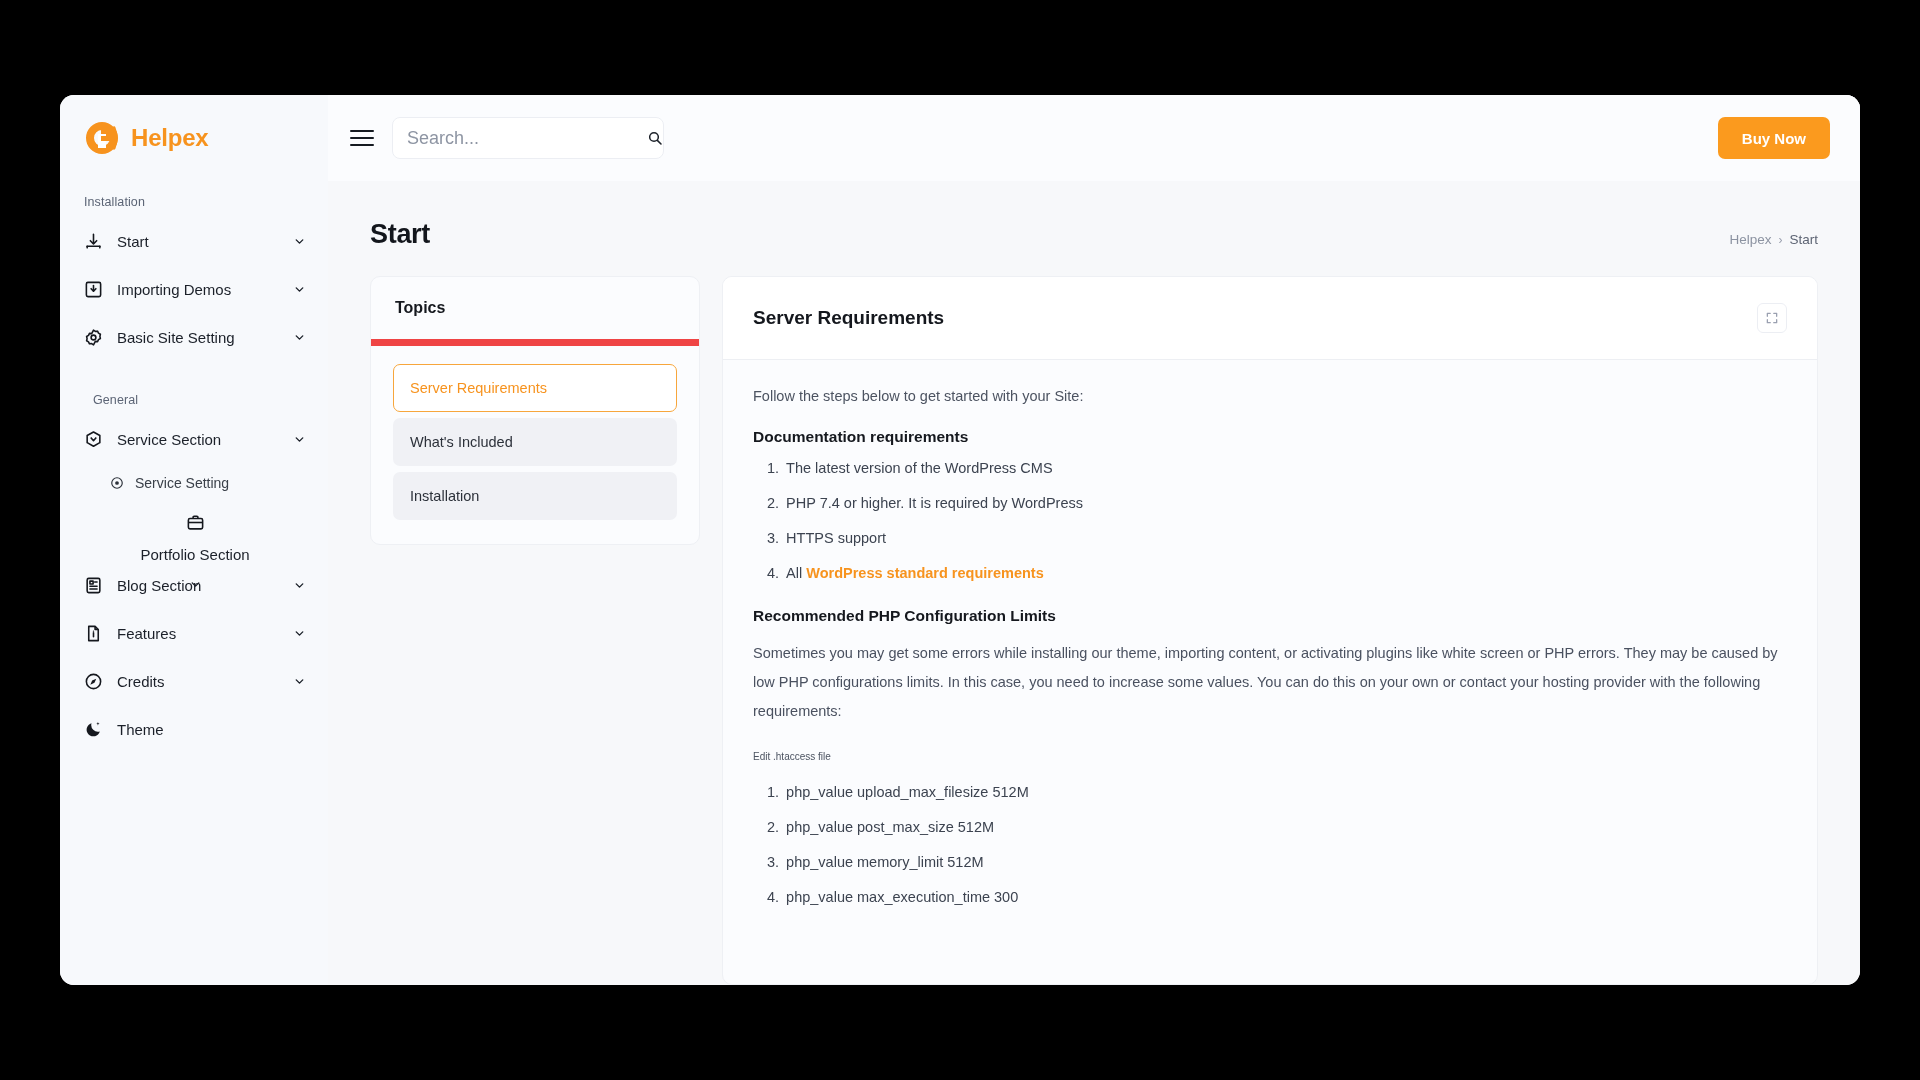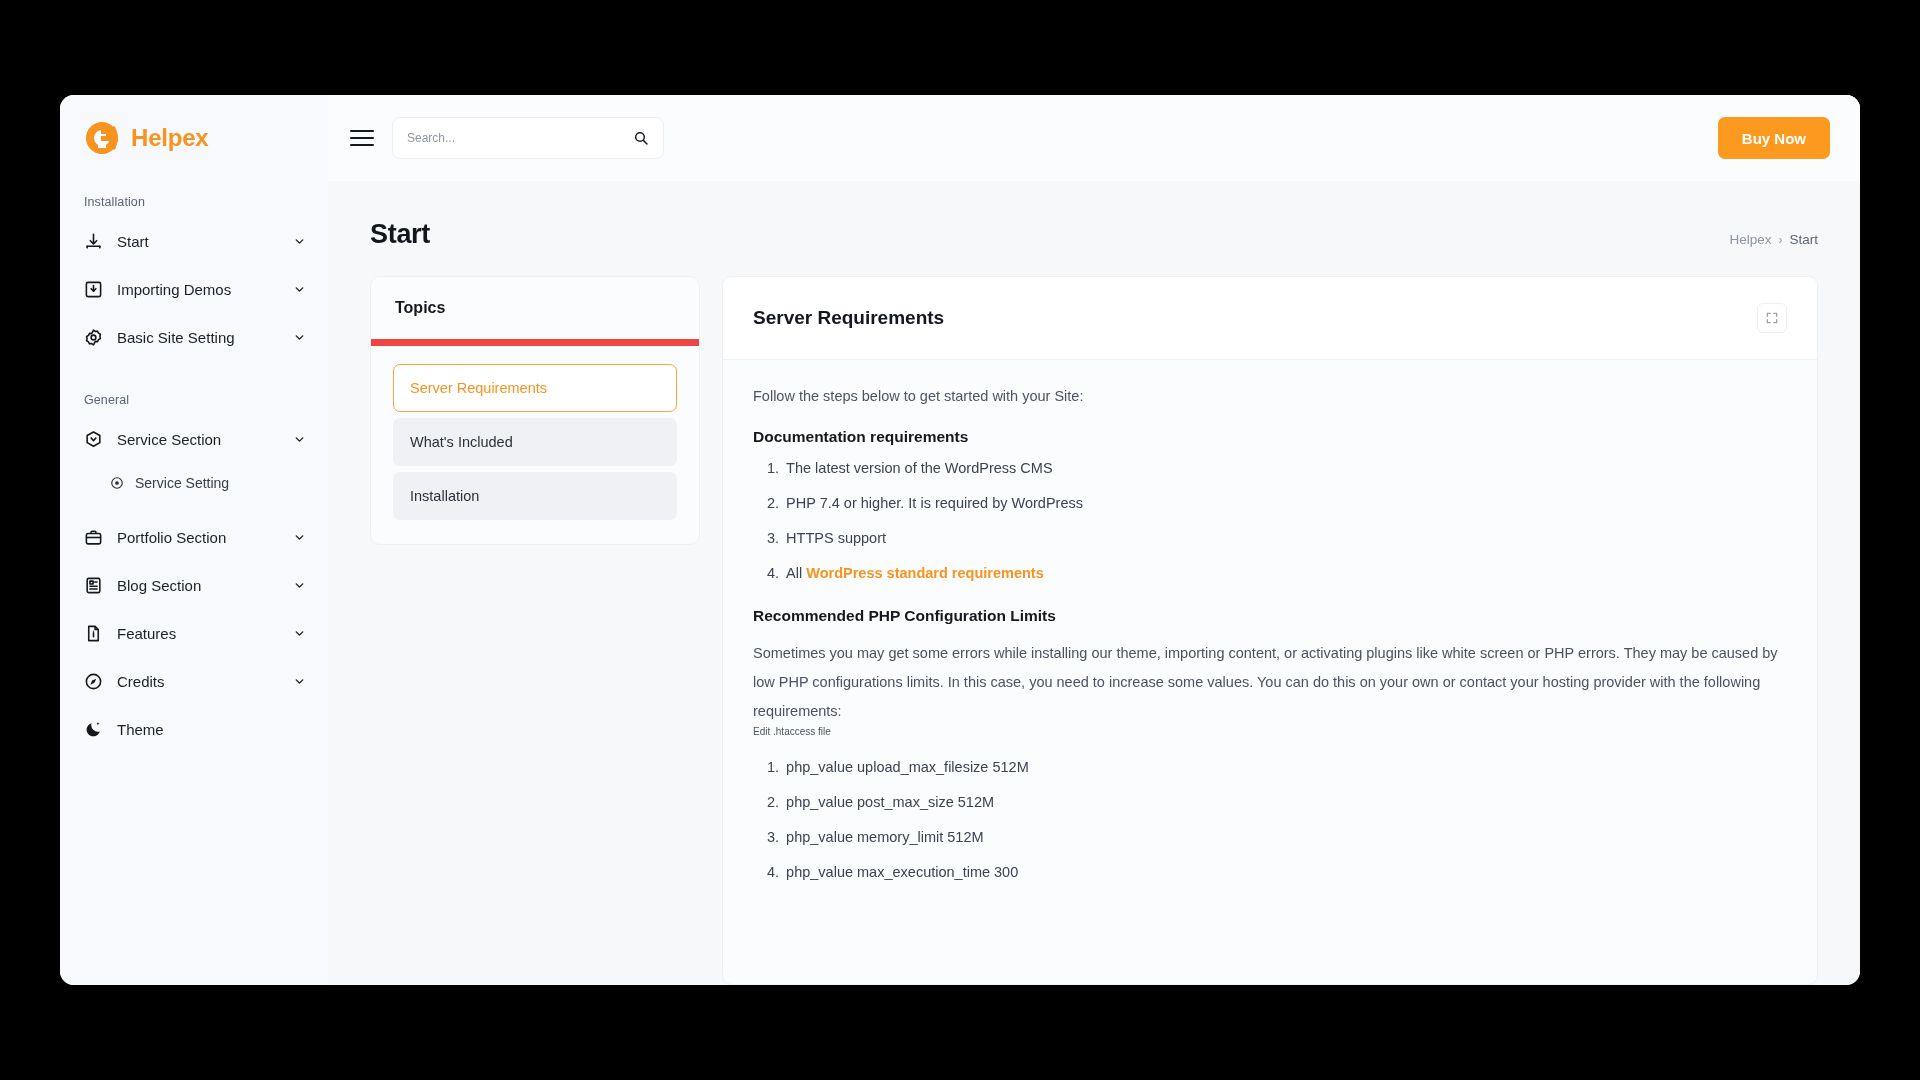--- a/index.html
+++ b/index.html
@@ -145,21 +145,21 @@
     background: #ffffff;
     border: 1px solid #eceef3;
     border-radius: 8px;
     display: flex;
     align-items: center;
     padding: 0 14px;
     gap: 8px;
   }
   #search-input {
     border: none; outline: none; background: transparent;
-    font-size: 12px;
+    font-size: 18px;
     color: #2b3039;
     flex: 1 1 auto;
     font-family: "Liberation Sans", sans-serif;
   }
   #search-input::placeholder { color: #8e95a3; }
   #search-icon { width: 16px; height: 16px; color: #1d222a; flex: 0 0 16px; }
   #topbar-spacer { flex: 1 1 auto; }
   #buy-now-btn {
     background: #fb9a1e;
     color: #ffffff;
@@ -309,21 +309,21 @@
     gap: 7px;
   }
   .num-list li .li-num { color: #3c4350; flex: 0 0 auto; }
   .num-list li:last-child { margin-bottom: 0; }
   .inline-link { color: #f7931e; text-decoration: none; cursor: pointer; font-weight: bold; }
 
   .para {
     font-size: 14.5px;
     color: #4a5160;
     line-height: 2.0;
-    margin-bottom: 0;
+    margin-bottom: 25px;
     max-width: 1160px;
   }
   .edit-line {
     font-size: 10px;
     color: #4c5361;
     margin-bottom: 22px;
   }
 </style>
 </head>
 <body>
@@ -390,21 +390,21 @@
         </svg>
       </span>
       <span class="nav-label">Basic Site Setting</span>
       <span class="nav-chev">
         <svg width="13" height="13" viewBox="0 0 24 24" fill="none" stroke="currentColor" stroke-width="2.6" stroke-linecap="round" stroke-linejoin="round">
             <path d="M6 9l6 6 6-6"></path>
           </svg>
       </span>
     </div>
 
-    <div class="nav-section-label" style="padding-top:32px;">General</div>
+    <div class="nav-section-label" style="padding-top:32px;margin-left:9px;">General</div>
 
 
     <div class="nav-item">
       <span class="nav-ico">
         <svg width="19" height="19" viewBox="0 0 24 24" fill="none" stroke="currentColor" stroke-width="2" stroke-linejoin="round">
           <path d="M12 2.5l8 4.5v9l-8 4.5-8-4.5v-9z"></path>
             <path d="M8.5 9.5l3.5 4 3.5-4"></path>
         </svg>
       </span>
       <span class="nav-label">Service Section</span>
@@ -418,21 +418,21 @@
     <div class="nav-subitem">
       <span class="sub-ico">
         <svg width="14" height="14" viewBox="0 0 24 24" fill="none" stroke="currentColor" stroke-width="2">
           <circle cx="12" cy="12" r="9"></circle>
             <circle cx="12" cy="12" r="3.2" fill="currentColor" stroke="none"></circle>
         </svg>
       </span>
       <span class="sub-label">Service Setting</span>
     </div>
 
-    <div class="nav-item" style="margin-top:10px;">
+    <div class="nav-item" style="margin-top:10px;flex-direction:column;">
       <span class="nav-ico">
         <svg width="19" height="19" viewBox="0 0 24 24" fill="none" stroke="currentColor" stroke-width="2" stroke-linejoin="round">
           <rect x="3" y="7" width="18" height="13" rx="2"></rect>
             <path d="M9 7V5.2A1.2 1.2 0 0 1 10.2 4h3.6A1.2 1.2 0 0 1 15 5.2V7"></path>
             <path d="M3 12h18"></path>
         </svg>
       </span>
       <span class="nav-label">Portfolio Section</span>
       <span class="nav-chev">
         <svg width="13" height="13" viewBox="0 0 24 24" fill="none" stroke="currentColor" stroke-width="2.6" stroke-linecap="round" stroke-linejoin="round">

